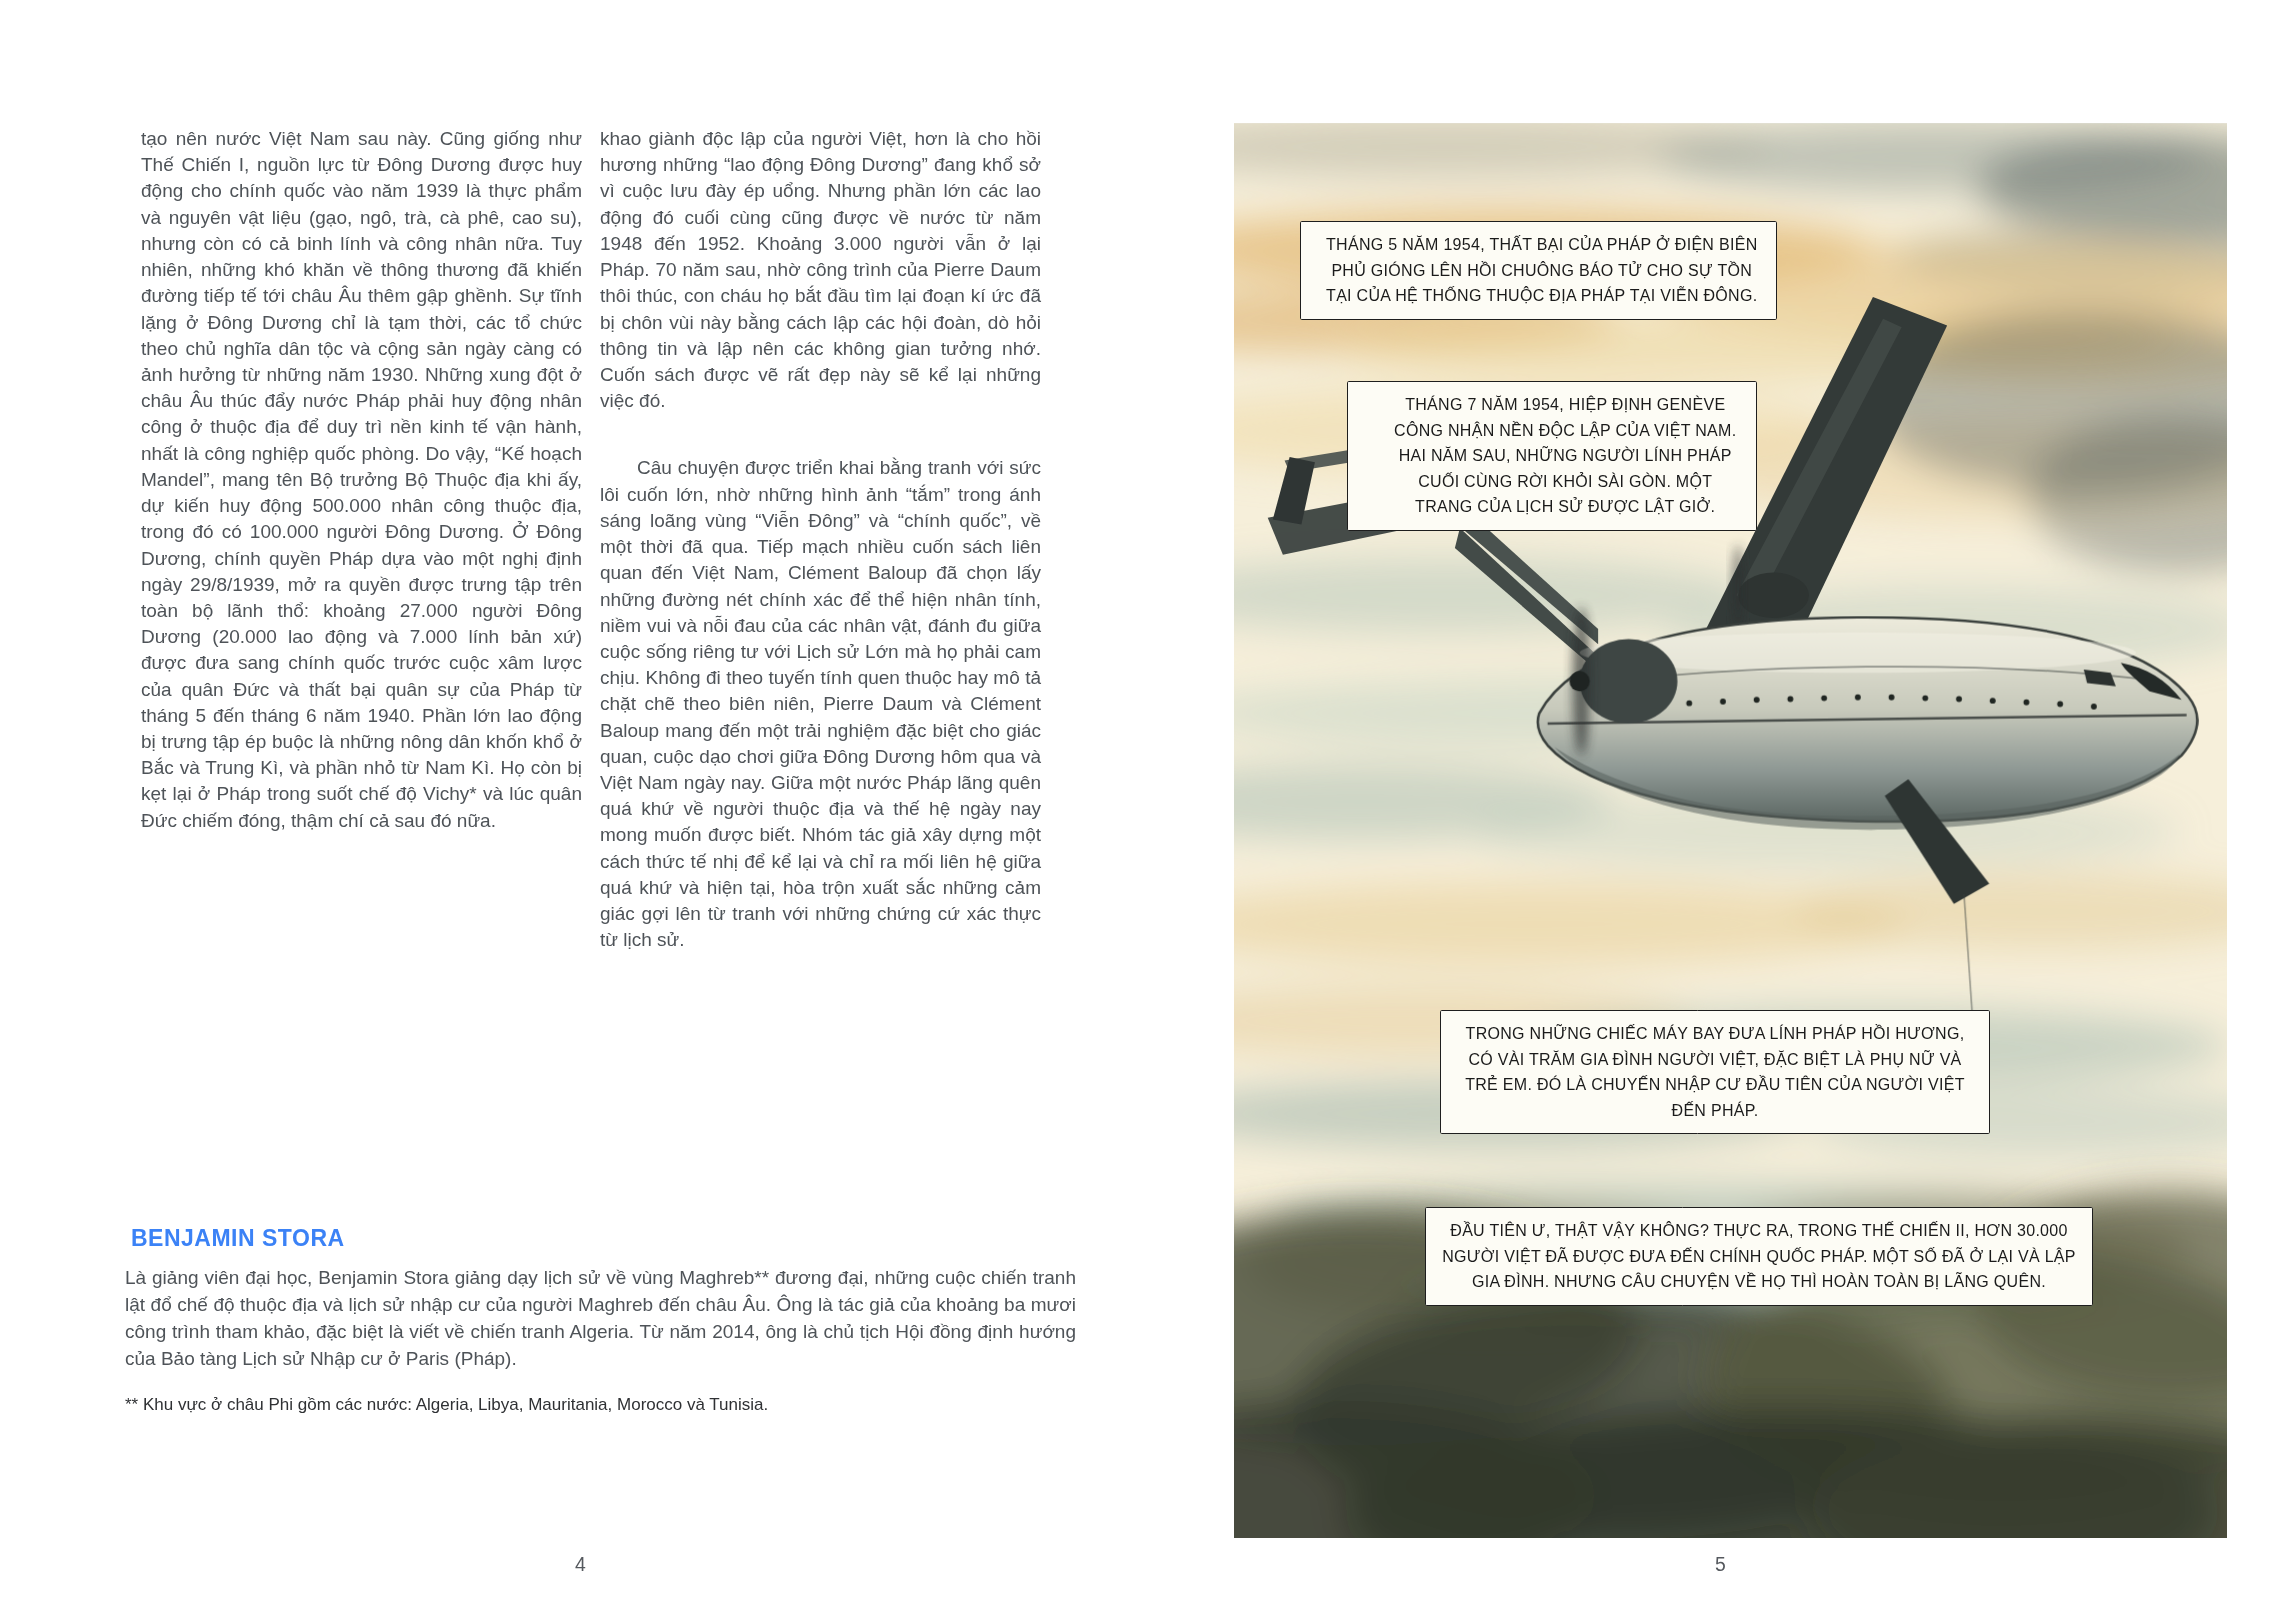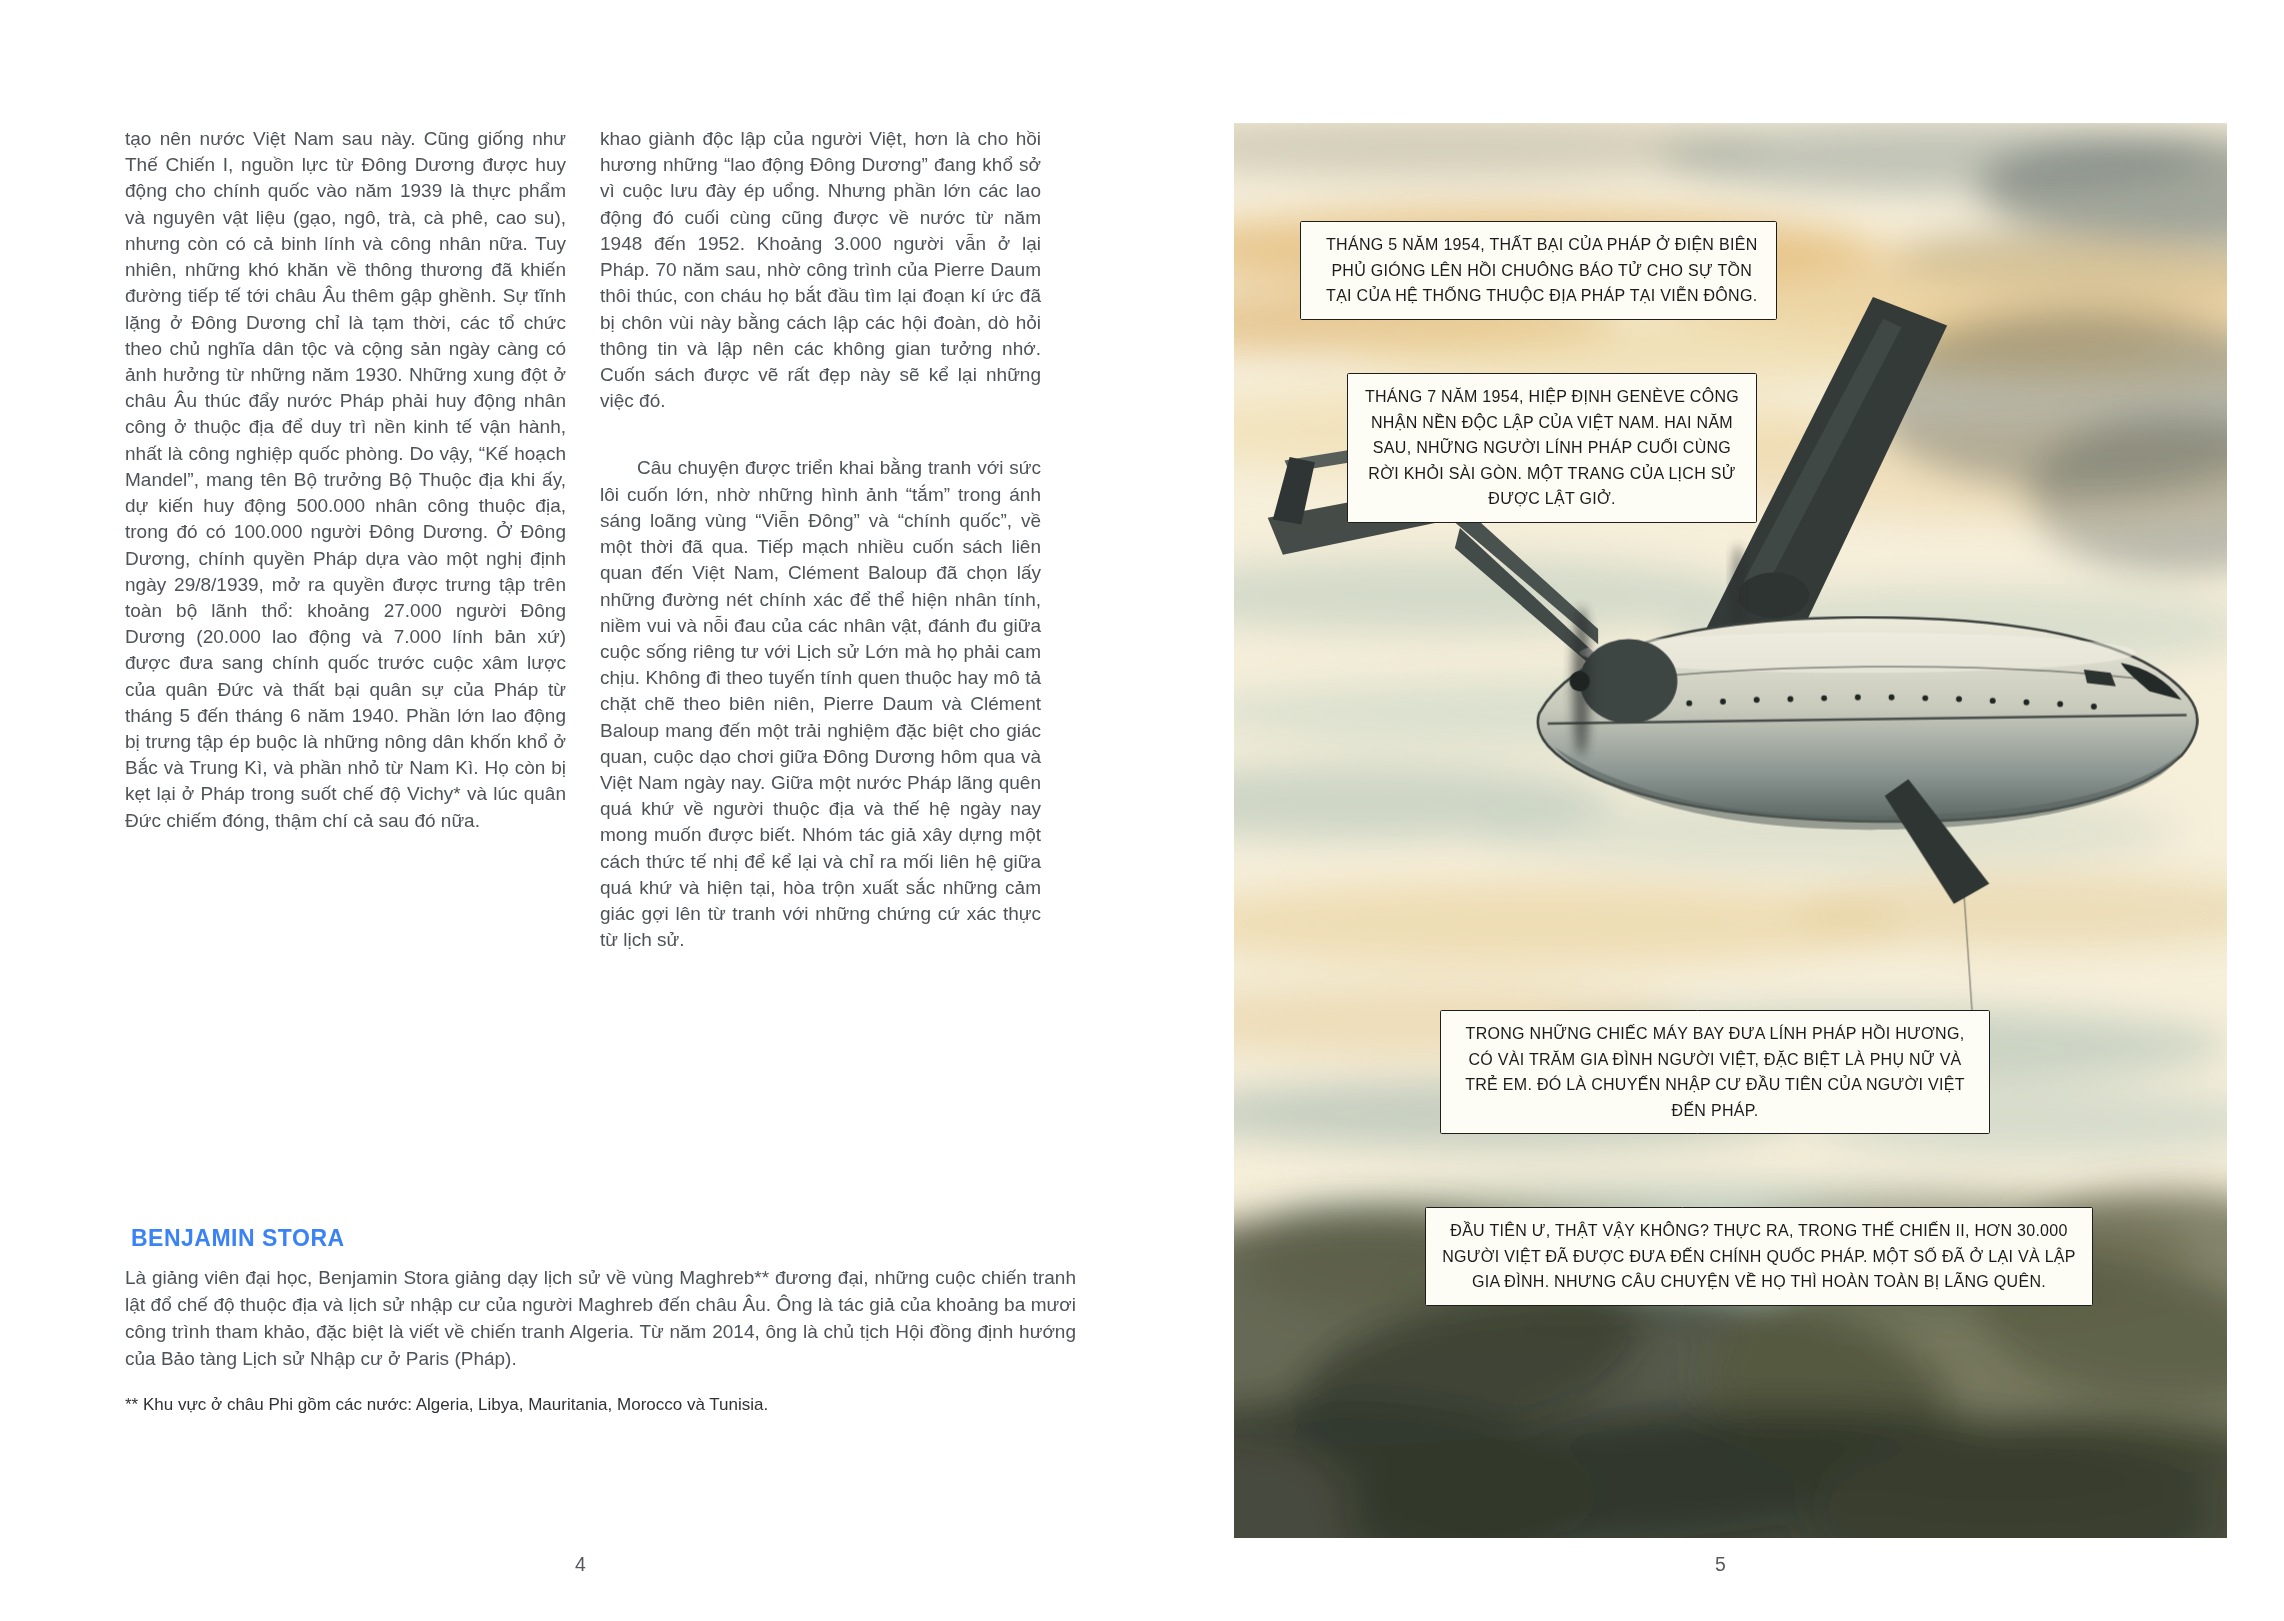--- a/index.html
+++ b/index.html
@@ -5,21 +5,21 @@
   html,body{margin:0;padding:0;background:#ffffff;}
   body{width:2284px;height:1621px;overflow:hidden;
        font-family:"Liberation Sans", sans-serif;}
   .spread{position:relative;width:2284px;height:1621px;background:#ffffff;}
 
   
   .col{position:absolute;top:126px;width:441px;font-size:19px;line-height:1.38;
        color:#4e5358;text-align:justify;}
   .col p{margin:0;}
   .col p.indent{text-indent:37px;margin-top:41px;}
-  .col1{left:125px;}
+  .col1{left:141px;}
   .col2{left:600px;}
   .section-heading{position:absolute;left:125px;top:1219px;margin:6px;
        font-size:23px;font-weight:bold;letter-spacing:0.5px;color:#3b82f6;}
   .bio{position:absolute;left:125px;top:1265px;width:951px;margin:0;
        font-size:19px;line-height:1.42;color:#4e5358;text-align:justify;}
   .footnotes{position:absolute;left:125px;top:1393px;width:951px;
        font-size:17px;line-height:1.42;color:#2f3134;}
   .footnotes p{margin:0 0 6.7px 0;}
   .pagenum{position:absolute;font-size:19.4px;color:#55595e;}
   .pagenum-left{left:575px;top:1553px;}
@@ -27,21 +27,21 @@
 
   
   .illustration{position:absolute;left:1234px;top:123px;width:993px;height:1415px;}
   .illustration svg{display:block;width:993px;height:1415px;}
 
   .caption{position:absolute;background:#fdfcf5;border:1.7px solid #1e1e1e;
        border-radius:1.7px;padding:10px 13.5px;box-sizing:border-box;
        font-size:16px;line-height:1.6;letter-spacing:0.3px;text-align:center;
        color:#1b1b1b;}
   .caption-1{left:1300px;top:221px;width:477px;padding-left:20px;}
-  .caption-2{left:1347px;top:373px;width:410px;}
+  .caption-2{left:1347px;top:381px;width:410px;padding-left:40px;}
   .caption-3{left:1440px;top:1010px;width:550px;}
   .caption-4{left:1425px;top:1207px;width:668px;}
 </style>
 </head>
 <body>
 
 <div class="spread">
 
   <div>
     <div class="col col1">

